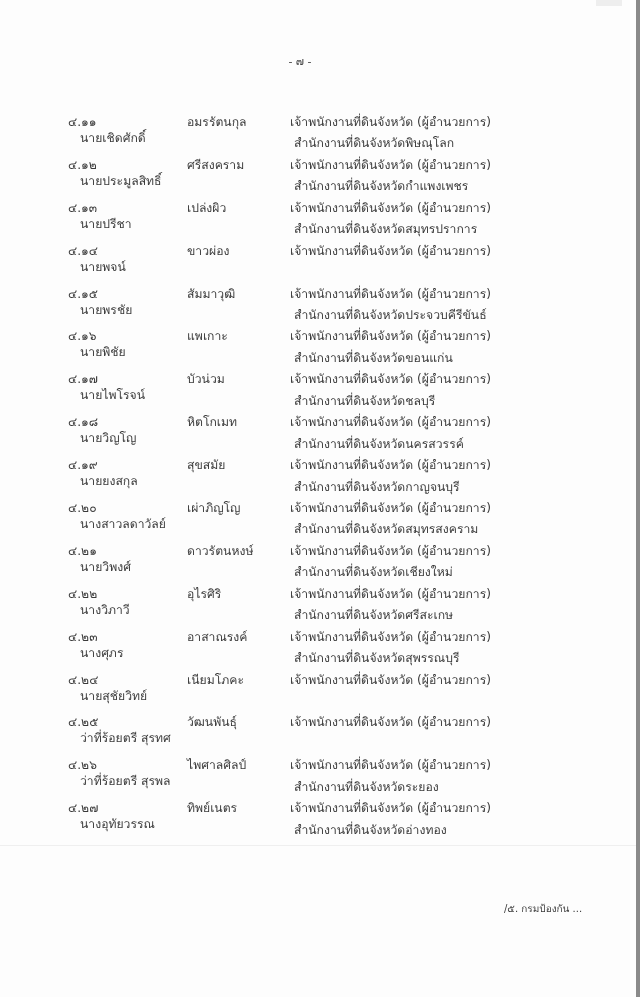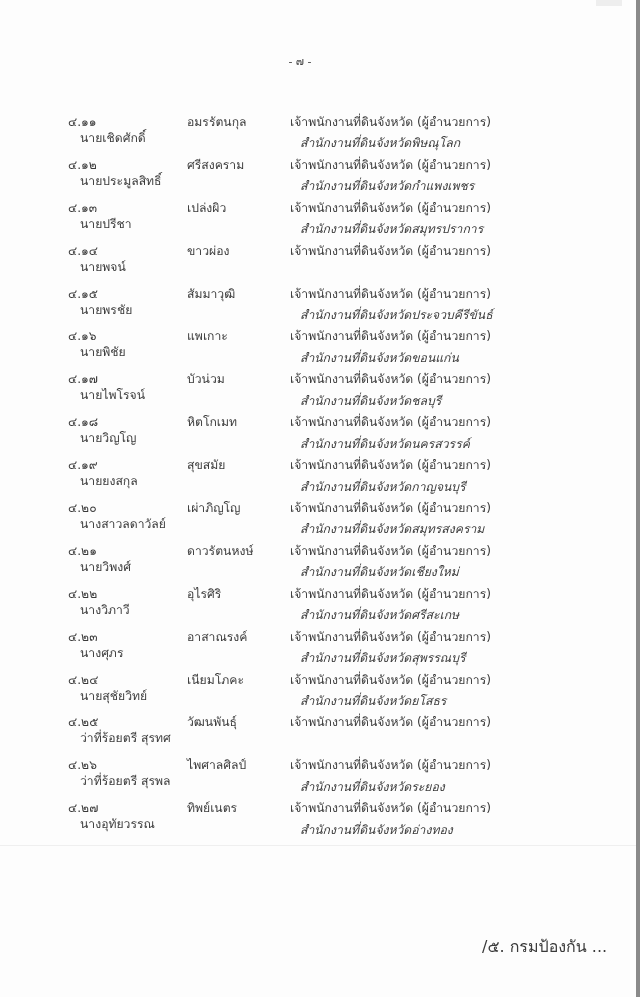--- a/index.html
+++ b/index.html
@@ -26,26 +26,26 @@
   }
   .list {
     position: absolute; left: 0; top: 112px; width: 600px;
   }
   .entry { position: relative; height: 42.9px; }
   .entry span { position: absolute; white-space: nowrap; font-size: 12.2px; line-height: 21.4px; }
   .num   { left: 36px; top: 0; margin-left: 32px; }
   .fname { left: 80px; top: 16px; }
   .sname { left: 187px; top: 0; }
   .pos   { left: 290px; top: 0; text-align: center; }
-  .office{ left: 300px; top: 21.4px; font-style: italic; }
+  .office{ left: 294px; top: 21.4px; }
   .rule {
     position: absolute; left: 0; top: 845px; width: 636px; height: 1px; background: #efefef;
   }
   .continuation {
-    position: absolute; left: 482px; top: 901px; font-size: 16px; color: #3a3a3a; white-space: nowrap; margin-top: 33px;
+    position: absolute; left: 504px; top: 901px; font-size: 10px; color: #3a3a3a; white-space: nowrap;
   }
 </style>
 </head>
 <body>
 
 <div class="ghost-header"></div>
 <div class="ghost-right"></div>
 <div class="edge-bar"></div>
 
 <div class="page-number">- ๗ -</div>
@@ -139,21 +139,20 @@
     <span class="fname">นางศุภร</span>
     <span class="sname">อาสาณรงค์</span>
     <span class="pos">เจ้าพนักงานที่ดินจังหวัด (ผู้อำนวยการ)</span>
     <span class="office">สำนักงานที่ดินจังหวัดสุพรรณบุรี</span>
   </div>
   <div class="entry">
     <span class="num">๔.๒๔</span>
     <span class="fname">นายสุชัยวิทย์</span>
     <span class="sname">เนียมโภคะ</span>
     <span class="pos">เจ้าพนักงานที่ดินจังหวัด (ผู้อำนวยการ)</span>
-    <span class="office">สำนักงานที่ดินจังหวัดยโสธร</span>
   </div>
   <div class="entry">
     <span class="num">๔.๒๕</span>
     <span class="fname">ว่าที่ร้อยตรี สุรทศ</span>
     <span class="sname">วัฒนพันธุ์</span>
     <span class="pos">เจ้าพนักงานที่ดินจังหวัด (ผู้อำนวยการ)</span>
   </div>
   <div class="entry">
     <span class="num">๔.๒๖</span>
     <span class="fname">ว่าที่ร้อยตรี สุรพล</span>

